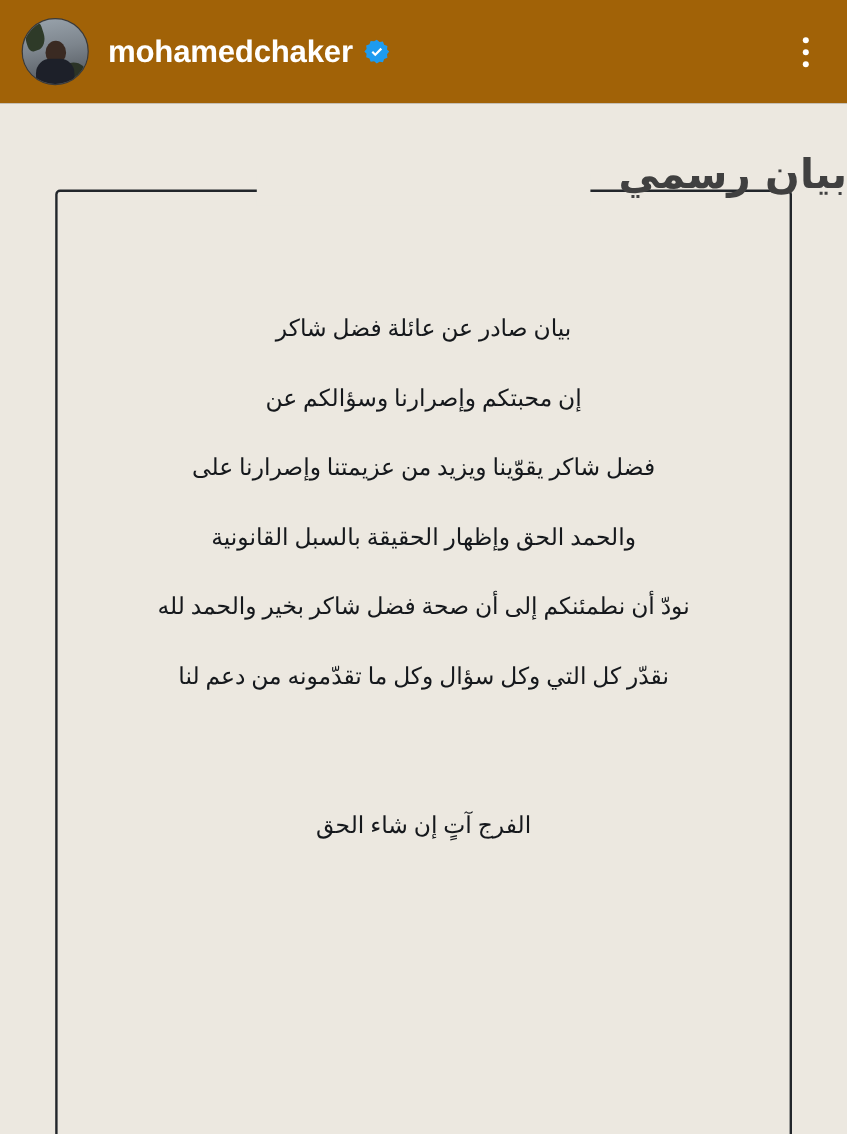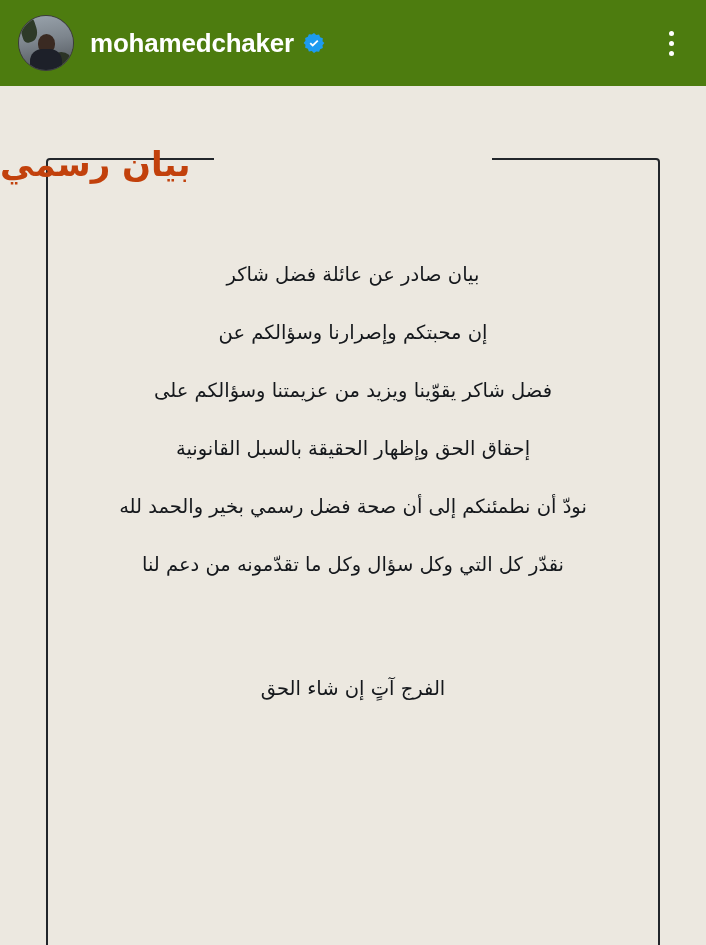--- a/index.html
+++ b/index.html
@@ -11,21 +11,21 @@
   }
   body {
     background: #0c0c0c;
   }
 
   
   .topbar {
     position: relative;
     width: 706px;
     height: 86px;
-    background: #4d7c0f;
+    background: #a16207;
     display: flex;
     align-items: center;
     padding: 0 22px 0 18px;
   }
   .avatar {
     width: 56px;
     height: 56px;
     border-radius: 50%;
     flex: 0 0 auto;
     border: 1px solid #3a3a3a;
@@ -144,45 +144,45 @@
     height: 26px;
     width: 278px;
     background: #ece8e0;
     z-index: 2;
   }
 
   .title {
     position: absolute;
     left: 0;
     right: 0;
-    top: 56px;
-    text-align: left;
+    top: 38px;
+    text-align: right;
     z-index: 3;
-    color: #c2410c;
+    color: #404040;
     font-size: 34px;
     font-weight: bold;
     direction: rtl;
     font-family: "DejaVu Sans", sans-serif;
     line-height: 1.3;
   }
 
   .body-text {
     position: absolute;
     left: 60px;
     right: 60px;
     top: 160px;
     z-index: 3;
     direction: rtl;
     text-align: center;
     color: #15181c;
     font-family: "DejaVu Sans", sans-serif;
     font-size: 19.5px;
     line-height: 58px;
   }
-  .body-text p { margin: 0; }
+  .body-text p { margin: 0; font-family: Liberation Serif, serif; }
   .body-text p.spacer { height: 40px; line-height: 40px; }
   .body-text p.closing { margin-top: 26px; }
 </style>
 </head>
 <body>
 
 <div class="topbar">
 
   <div class="avatar">
     <div class="sky"></div>
@@ -210,21 +210,21 @@
 <div class="statement">
 
   <div class="frame"></div>
   <div class="frame-notch"></div>
 
   <div class="title">بيان رسمي</div>
 
   <div class="body-text">
     <p>بيان صادر عن عائلة فضل شاكر</p>
     <p>إن محبتكم وإصرارنا وسؤالكم عن</p>
-    <p>فضل شاكر يقوّينا ويزيد من عزيمتنا وسؤالكم على</p>
-    <p>إحقاق الحق وإظهار الحقيقة بالسبل القانونية</p>
-    <p>نودّ أن نطمئنكم إلى أن صحة فضل رسمي بخير والحمد لله</p>
+    <p>فضل شاكر يقوّينا ويزيد من عزيمتنا وإصرارنا على</p>
+    <p>والحمد الحق وإظهار الحقيقة بالسبل القانونية</p>
+    <p>نودّ أن نطمئنكم إلى أن صحة فضل شاكر بخير والحمد لله</p>
     <p>نقدّر كل التي وكل سؤال وكل ما تقدّمونه من دعم لنا</p>
     <p class="spacer"></p>
     <p class="closing">الفرج آتٍ إن شاء الحق</p>
   </div>
 
 </div>
 
 </body></html>

